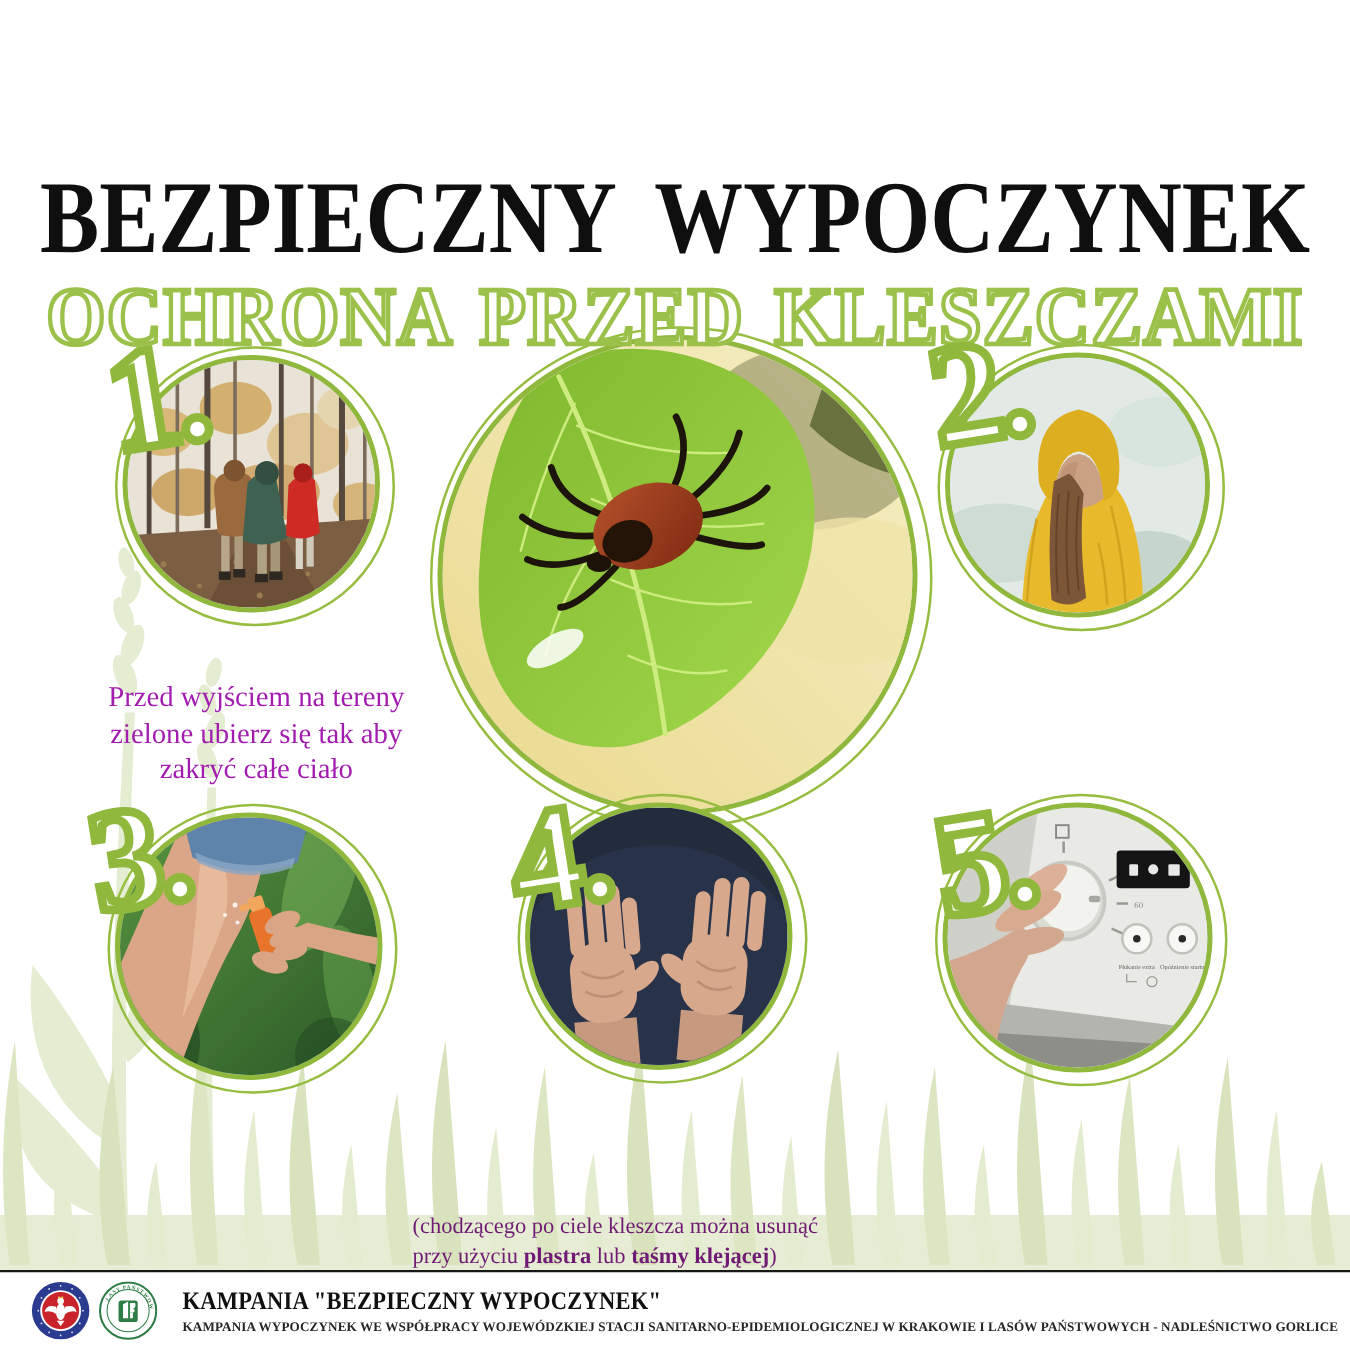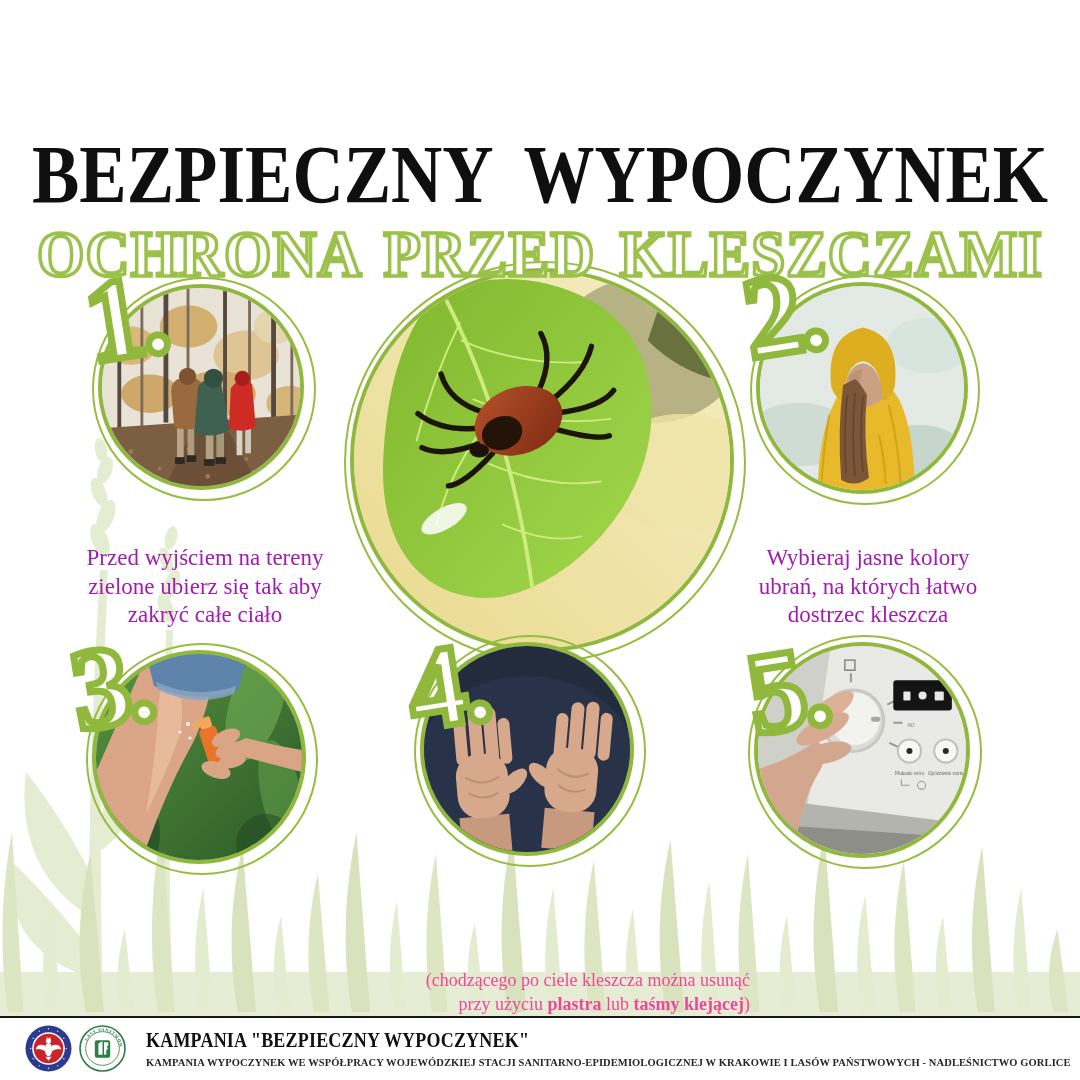--- a/index.html
+++ b/index.html
@@ -46,22 +46,22 @@
   .cap{
     position:absolute;width:400px;text-align:center;color:#a21caf;
     font-size:23px;line-height:1.24;white-space:pre-line;z-index:4;
   }
   .cap1{left:5px;  top:521px;}
   .cap2{left:668px;top:521px;}
   .cap3{left:5px;  top:893px;}
   .cap4{left:340px;top:888px;}
   .cap5{left:668px;top:890px;}
   .subcap{
-    position:absolute;left:330px;top:950px;width:420px;text-align:right;
-    color:#ec4899;font-size:18px;line-height:1.35;white-space:pre-line;z-index:4;
+    position:absolute;left:330px;top:950px;width:420px;text-align:left;
+    color:#701a75;font-size:18px;line-height:1.35;white-space:pre-line;z-index:4;
   }
   .subcap b{font-weight:bold;}
   
   .grass-bottom{position:absolute;left:0;top:820px;width:1080px;height:196px;z-index:1;}
   .grass-left{position:absolute;left:0;top:420px;width:230px;height:598px;z-index:0;}
   
   .footer-line{position:absolute;left:0;top:1016px;width:1080px;height:2px;background:#171717;z-index:6;}
   .footer{position:absolute;left:0;top:1018px;width:1080px;height:62px;background:#ffffff;z-index:6;}
   .logos{position:absolute;left:25px;top:7px;display:flex;gap:7px;}
   .logos svg{width:47px;height:47px;display:block;}
@@ -277,23 +277,20 @@
         <path d="M84 100 Q78 145 82 196 Q96 204 110 194 Q104 150 108 110 Q100 96 96 94 Z" fill="#7b5638"></path>
         <g stroke="#5f3f28" stroke-width="1.5" fill="none" opacity="0.8">
           <path d="M88 110 Q84 150 87 190"></path>
           <path d="M96 108 Q92 150 96 192"></path>
           <path d="M104 112 Q100 150 104 188"></path>
         </g>
       </svg>
     </div>
   </div>
   <div class="num n2">2.</div>
-  <p class="cap cap2">Wybieraj jasne kolory
-ubrań, na których łatwo
-dostrzec kleszcza</p>
 
   <div class="pw p3">
     <div class="ring"></div>
     <div class="photo">
       <svg viewBox="0 0 206 206" preserveAspectRatio="xMidYMid slice">
         <defs>
           <linearGradient id="g3" x1="0" y1="0" x2="1" y2="1">
             <stop offset="0" stop-color="#57933f"></stop>
               <stop offset="1" stop-color="#2c5a28"></stop>
           </linearGradient>

